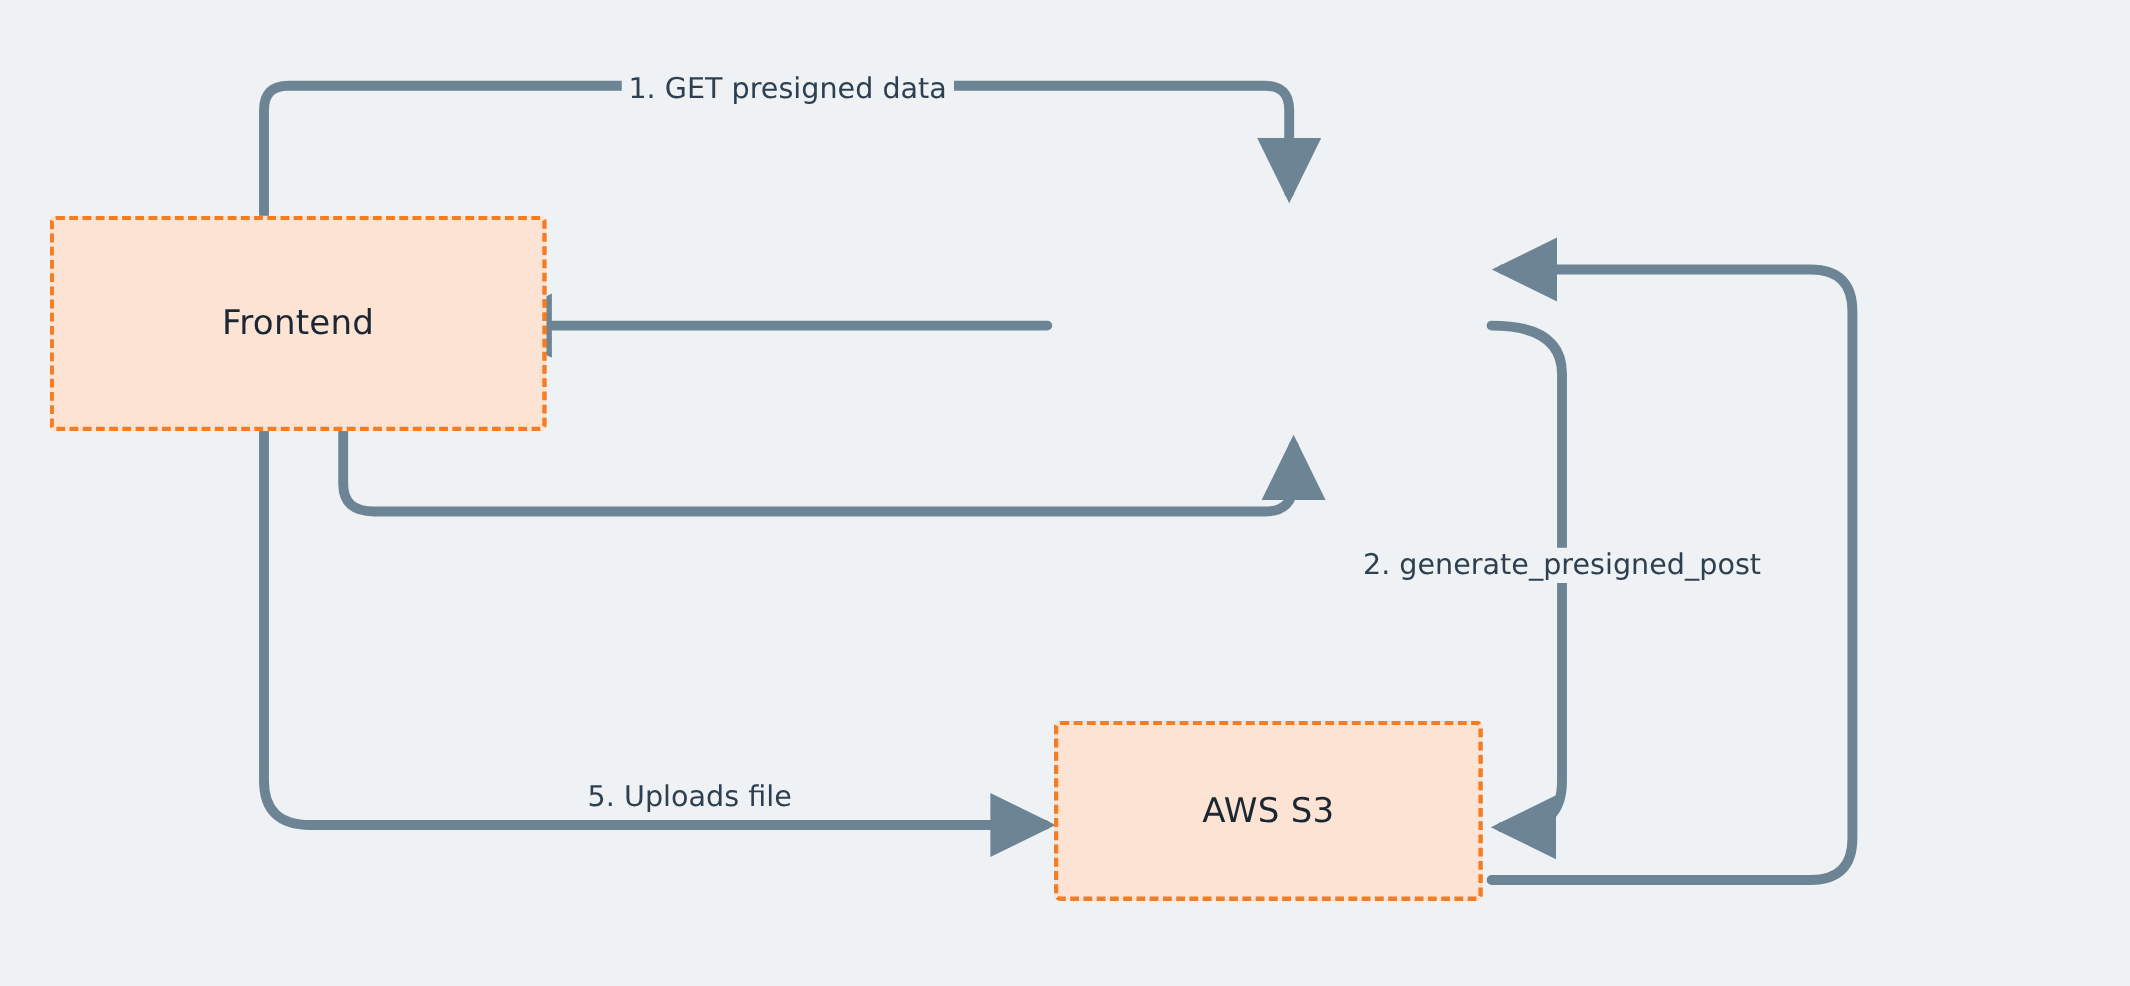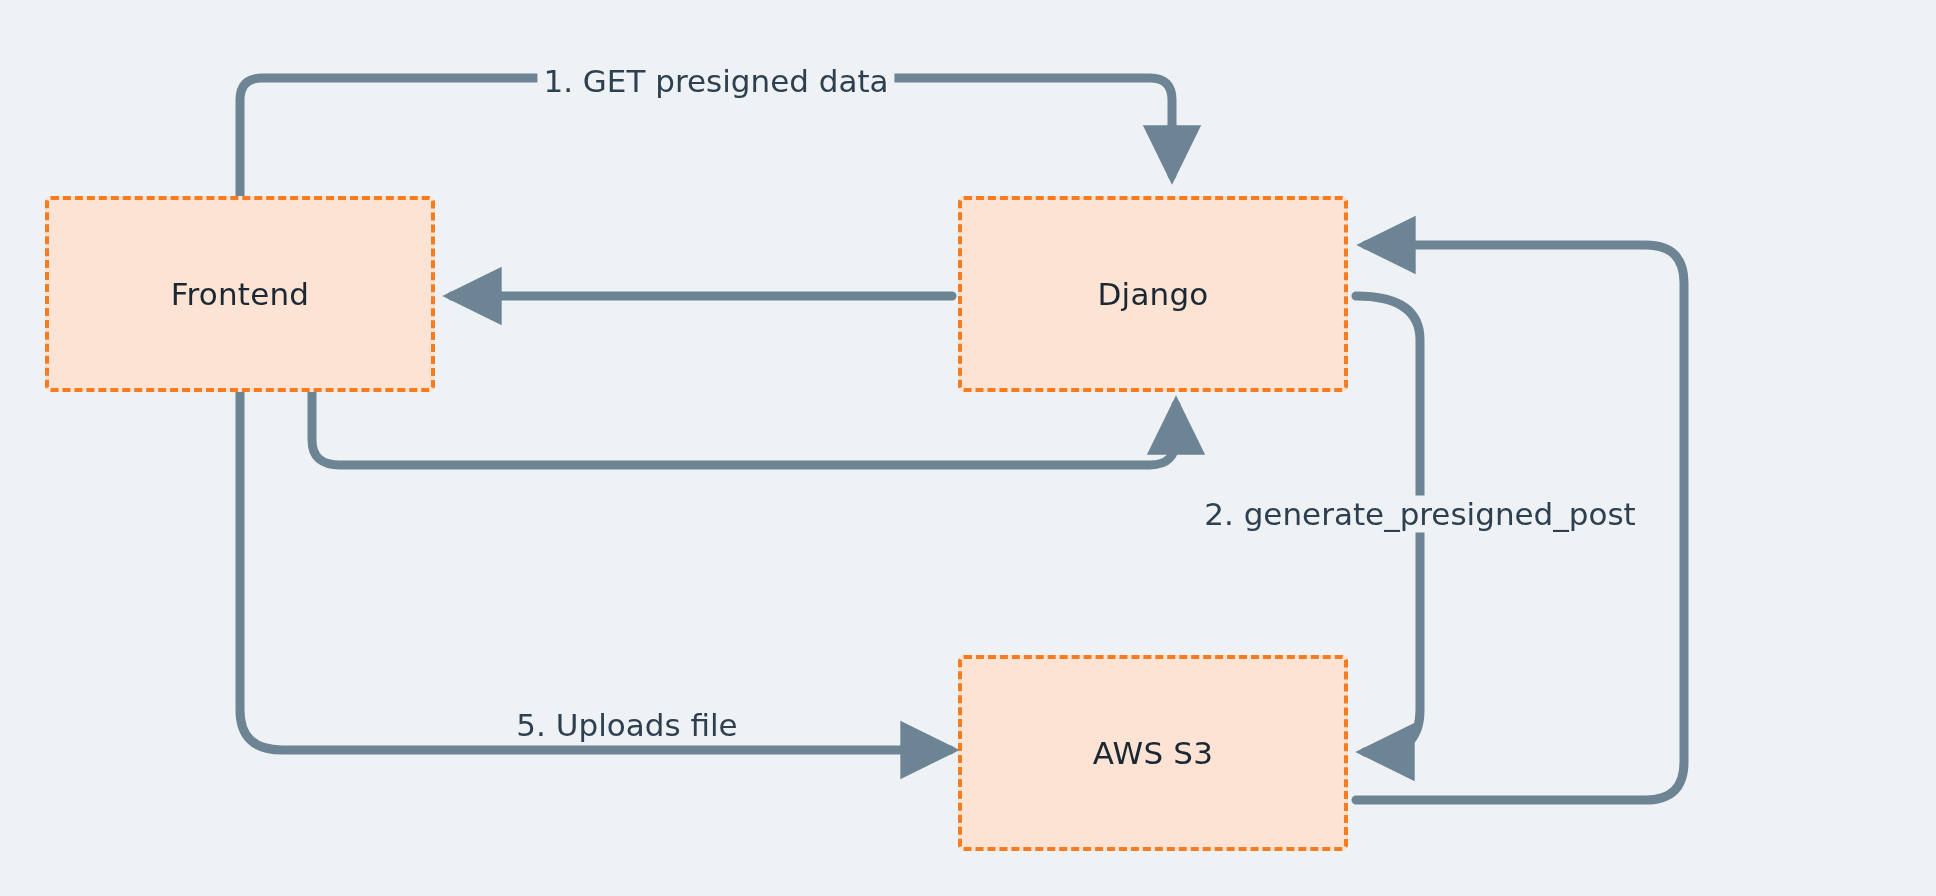--- a/index.html
+++ b/index.html
@@ -39,21 +39,21 @@
   .node-label {
     font-family: "DejaVu Sans", sans-serif;
     font-size: 31px;
     color: #1b2733;
     letter-spacing: 0.2px;
     white-space: pre;
   }
   .edge-label {
     position: absolute;
     font-family: "DejaVu Sans", sans-serif;
-    font-size: 31px;
+    font-size: 26px;
     color: #2e3f4f;
     background: #eef2f5;
     white-space: pre;
     line-height: 1;
     padding: 3px 6px;
     transform: translate(-50%, -50%);
   }
 </style>
 </head>
 <body>
@@ -76,29 +76,26 @@
       <path d="M 1356 296 Q 1420 296 1420 340 L 1420 710 Q 1420 752 1378 752 L 1365 752" marker-end="url(#arrow-head)"></path>
 
       <path d="M 1356 800 L 1646 800 Q 1684 800 1684 762 L 1684 283 Q 1684 245 1646 245 L 1366 245" marker-end="url(#arrow-head)"></path>
 
       <path d="M 240 392 L 240 710 Q 240 750 282 750 L 950 750" marker-end="url(#arrow-head)"></path>
 
       <path d="M 312 392 L 312 440 Q 312 465 340 465 L 1150 465 Q 1176 465 1176 438 L 1176 405" marker-end="url(#arrow-head)"></path>
     </g>
   </svg>
 
-  <div class="node-box" style="left:45px; top:196px; width:390px; height:196px;">
+  <div class="node-box" style="left:45px; top:196px; width:452px; height:196px;">
     <span class="node-label">Frontend</span>
   </div>
 
-  <div class="node-box" style="left:958px; top:196px; width:390px; height:196px;">
-    <span class="node-label">Django</span>
-  </div>
 
-  <div class="node-box" style="left:958px; top:655px; width:390px; height:196px;">
+  <div class="node-box" style="left:958px; top:655px; width:390px; height:164px;">
     <span class="node-label">AWS S3</span>
   </div>
 
   <div class="edge-label" style="left:716px; top:81px;">1. GET presigned data</div>
 
   <div class="edge-label" style="left:1420px; top:514px;">2. generate_presigned_post</div>
 
 
 
   <div class="edge-label" style="left:627px; top:725px;">5. Uploads file</div>

